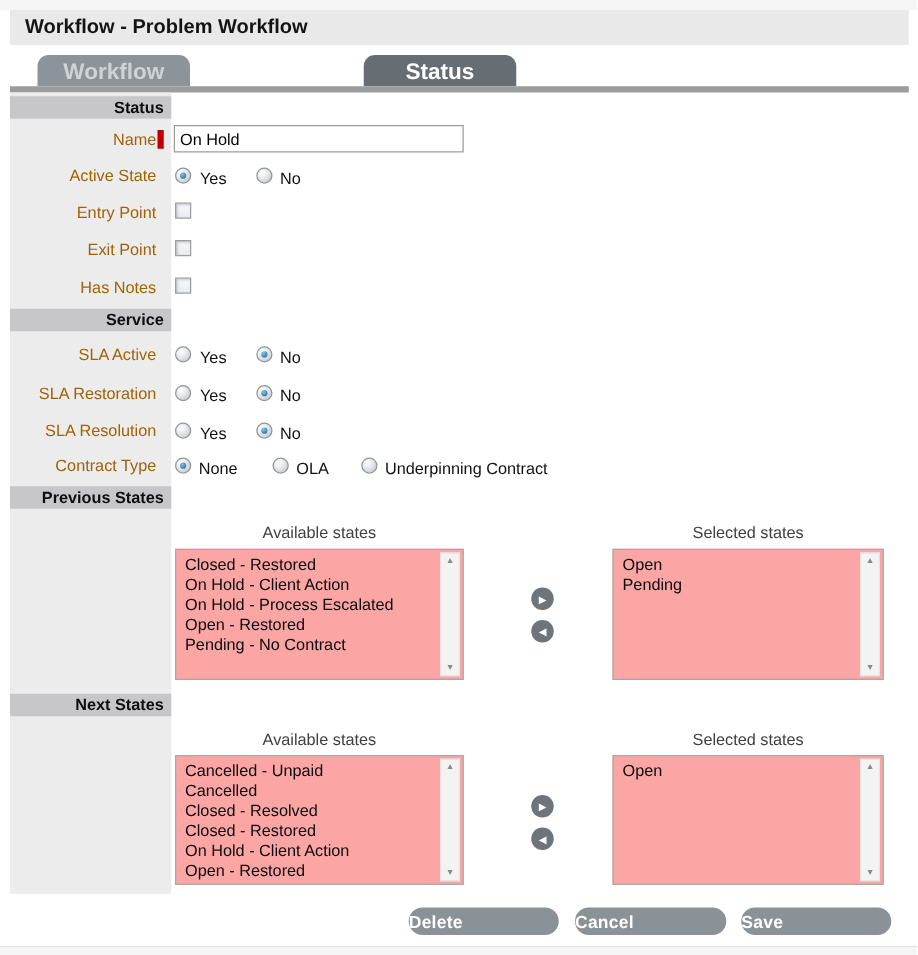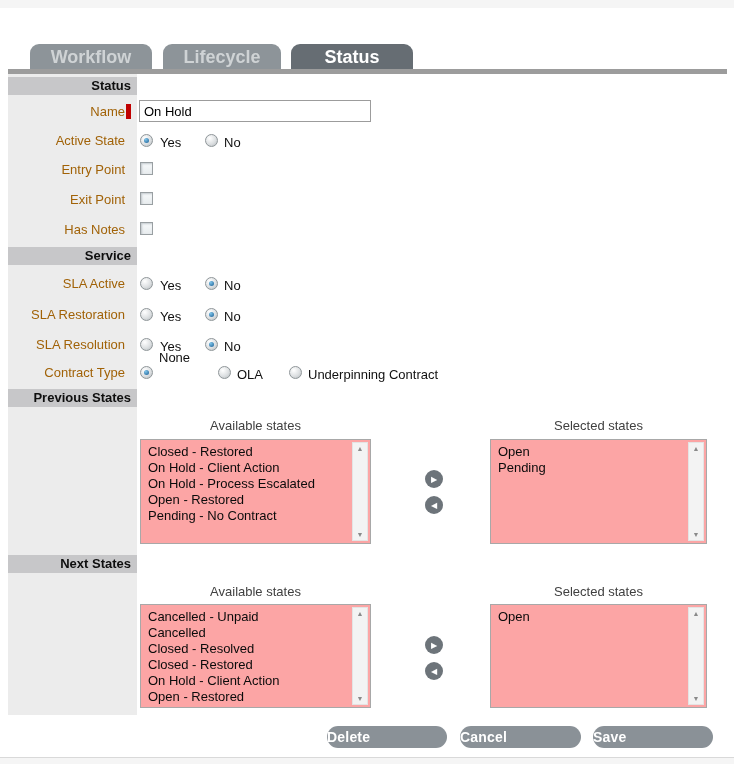--- a/index.html
+++ b/index.html
@@ -51,23 +51,25 @@
   .btn{top:726px;height:22px;border-radius:12px;background:var(--button,#8a9197);color:#fff;
        font-size:14px;font-weight:bold;text-align:left;line-height:22px;cursor:pointer;letter-spacing:.2px;}
 </style>
 </head>
 <body>
 
 <div class="page">
 
   <div class="abs top-strip"></div>
 
+  <div class="abs titlebar">
+    <div class="t">Workflow - Problem Workflow</div>
+  </div>
 
   <div class="abs tab inactive" style="left:30px;width:122px;">Workflow</div>
-  <div class="abs tab inactive" style="left:163px;width:118px;">Lifecycle</div>
   <div class="abs tab active" style="left:291px;width:122px;">Status</div>
   <div class="abs tabbar"></div>
 
   <div class="abs label-col"></div>
 
   <div class="abs band" style="top:77px;">Status</div>
 
   <div class="abs flabel" style="top:104px;">Name</div>
   <div class="abs req" style="top:104px;"></div>
   <input class="abs txt" type="text" value="On Hold" style="">
@@ -102,21 +104,21 @@
   <div class="abs opt-label" style="left:224px;top:309px;">No</div>
 
   <div class="abs flabel" style="top:337px;">SLA Resolution</div>
   <div class="abs radio" style="left:140px;top:338px;"></div>
   <div class="abs opt-label" style="left:160px;top:339px;">Yes</div>
   <div class="abs radio checked" style="left:205px;top:338px;"></div>
   <div class="abs opt-label" style="left:224px;top:339px;">No</div>
 
   <div class="abs flabel" style="top:365px;">Contract Type</div>
   <div class="abs radio checked" style="left:140px;top:366px;"></div>
-  <div class="abs opt-label" style="left:159px;top:350px;">None</div>
+  <div class="abs opt-label" style="left:159px;top:367px;">None</div>
   <div class="abs radio" style="left:218px;top:366px;"></div>
   <div class="abs opt-label" style="left:237px;top:367px;">OLA</div>
   <div class="abs radio" style="left:289px;top:366px;"></div>
   <div class="abs opt-label" style="left:308px;top:367px;">Underpinning Contract</div>
 
   <div class="abs band" style="top:389px;">Previous States</div>
 
   <div class="abs lb-title" style="left:140px;top:418px;width:231px;">Available states</div>
   <div class="abs listbox" style="left:140px;top:439px;width:231px;height:105px;">
     <div class="lb-items">

